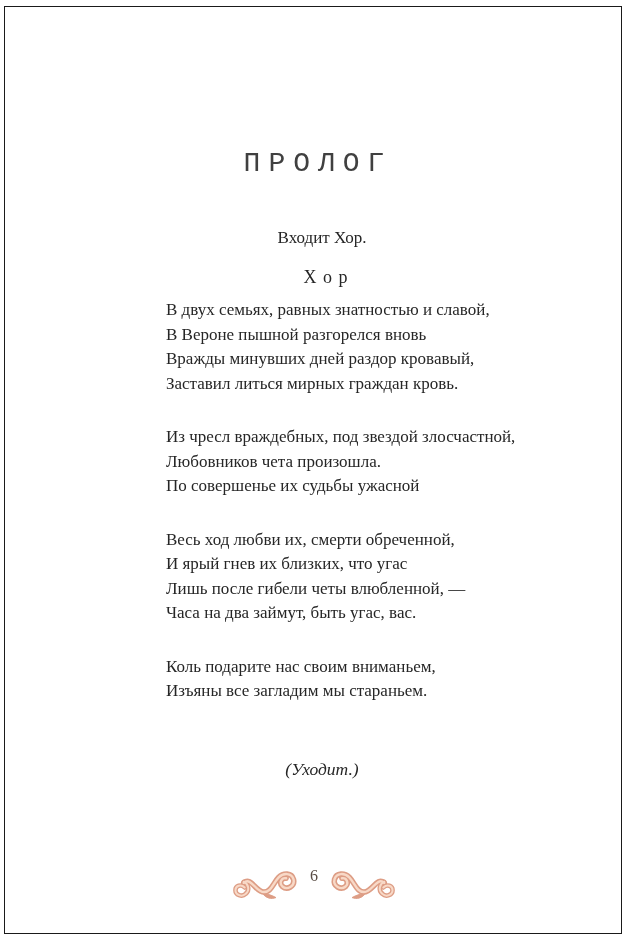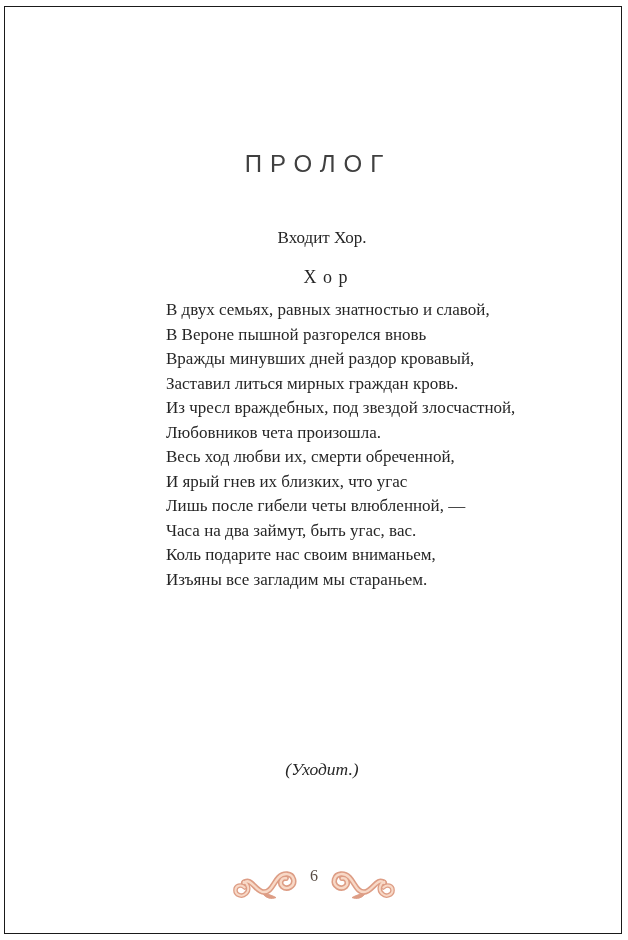--- a/index.html
+++ b/index.html
@@ -16,23 +16,23 @@
     position: absolute;
     left: 4px; top: 6px; right: 6px; bottom: 6px;
     border: 1.5px solid #1a1a1a;
     pointer-events: none;
   }
   .title {
     position: absolute;
     top: 149px; left: 0; width: 100%;
     margin: 0;
     text-align: center;
-    font-family: Liberation Sans, sans-serif;
+    font-family: Liberation Mono, monospace;
     font-weight: 300;
-    font-size: 24px;
+    font-size: 28px;
     line-height: 30px;
     letter-spacing: 8px;
     text-indent: 8px;
     color: #404040;
   }
   .stage-direction {
     position: absolute;
     left: 0; width: 100%;
     margin: 8px;
     text-align: center;
@@ -49,21 +49,21 @@
     font-size: 18px;
     line-height: 22px;
     letter-spacing: 1px;
   }
   .verse {
     position: absolute;
     left: 166px;
     top: 298px;
   }
   .stanza { margin: 0; }
-  .stanza + .stanza { }
+  .stanza + .stanza { margin-top: 29px; }
   .verse-line {
     margin: 0;
     font-size: 17px;
     line-height: 24.5px;
     white-space: nowrap;
   }
   .footer {
     position: absolute;
     left: 0; right: 0; top: 857px;
     height: 48px;
@@ -97,20 +97,21 @@
   <div class="verse">
     <div class="stanza">
       <p class="verse-line">В двух семьях, равных знатностью и славой,</p>
       <p class="verse-line">В Вероне пышной разгорелся вновь</p>
       <p class="verse-line">Вражды минувших дней раздор кровавый,</p>
       <p class="verse-line">Заставил литься мирных граждан кровь.</p>
     </div>
     <div class="stanza">
       <p class="verse-line">Из чресл враждебных, под звездой злосчастной,</p>
       <p class="verse-line">Любовников чета произошла.</p>
+      <p class="verse-line">По совершенье их судьбы ужасной</p>
     </div>
     <div class="stanza">
       <p class="verse-line">Весь ход любви их, смерти обреченной,</p>
       <p class="verse-line">И ярый гнев их близких, что угас</p>
       <p class="verse-line">Лишь после гибели четы влюбленной, —</p>
       <p class="verse-line">Часа на два займут, быть угас, вас.</p>
     </div>
     <div class="stanza">
       <p class="verse-line">Коль подарите нас своим вниманьем,</p>
       <p class="verse-line">Изъяны все загладим мы стараньем.</p>

